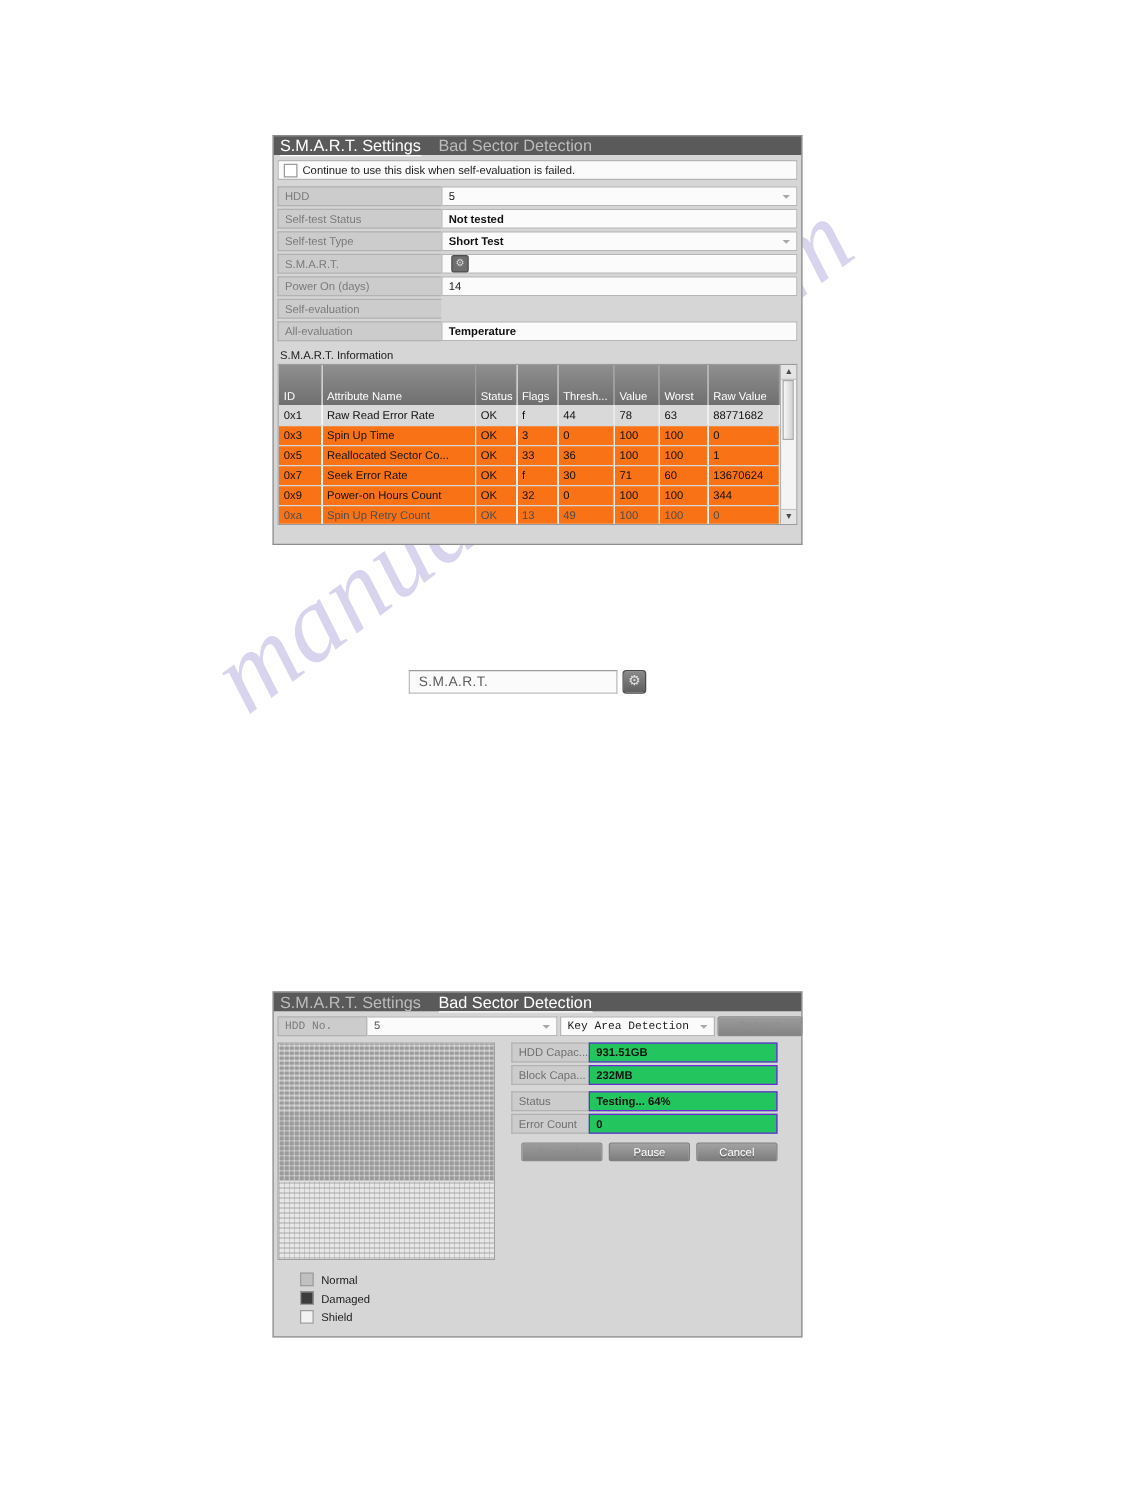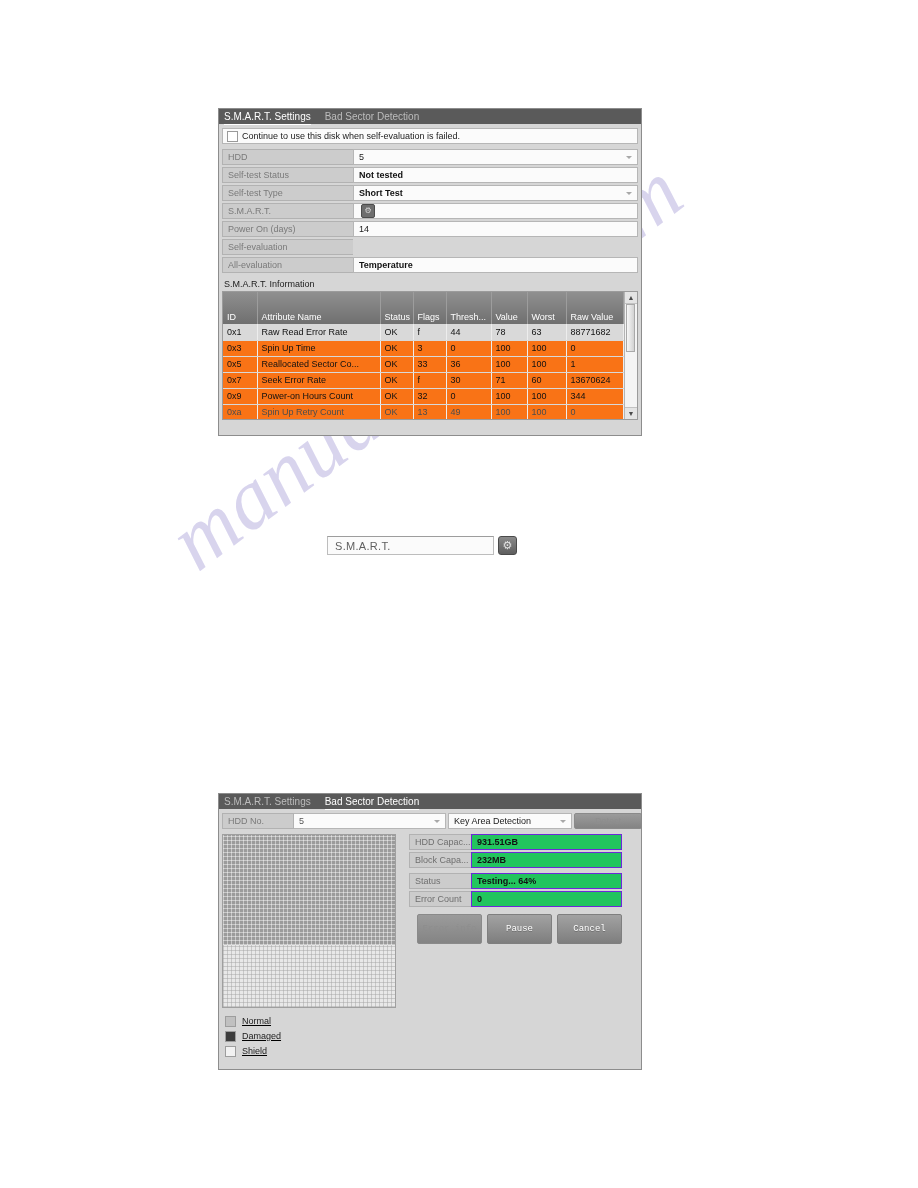--- a/index.html
+++ b/index.html
@@ -44,21 +44,21 @@
   }
   .titlebar {
     height:15px;
     background:#5a5a5a;
     display:flex;
     align-items:center;
     padding-left:5px;
     gap:14px;
   }
   .tab {
-    font-size:10px;
+    font-size:13px;
     color:#bcbcbc;
     line-height:15px;
     white-space:nowrap;
   }
   .tab.active {
     color:#ffffff;
     border-bottom:1px solid #ffffff;
   }
 
   
@@ -238,21 +238,21 @@
     border-radius:3px;
     display:flex;align-items:center;justify-content:center;
     color:#e3e3e3;
     font-size:11px;
     line-height:1;
   }
 
   
   .body2 { padding:4px 3px 5px 3px; }
 
-  .row-top { display:flex; height:16px; gap:0; }
+  .row-top { display:flex; height:16px; gap:0;font-family:Liberation Mono, monospace; }
   .hddkey {
     width:72px;
     background:#cccccc;
     border:1px solid #b2b2b2;
     font-size:9px; color:#7a7a7a;
     display:flex;align-items:center;padding-left:5px;
     box-sizing:border-box; flex:none;
   }
   .hddval {
     width:152px;
@@ -339,24 +339,24 @@
     flex:1;
     background:#22c55e;
     border:1px solid #6d28d9;
     font-size:9px;color:#111;font-weight:bold;
     display:flex;align-items:center;padding-left:5px;
     box-sizing:border-box;
   }
   .irow.spaced { margin-top:5px; }
 
   .btnrow { display:flex; gap:5px; margin-top:7px; justify-content:flex-end; }
-  .btnrow .btn { width:65px; height:30px;font-family:Liberation Mono, monospace; }
+  .btnrow .btn { width:65px; height:15px; }
 
   .legend { margin-top:8px; }
-  .legitem { display:flex; align-items:flex-start; height:15px; margin-left:3px;text-decoration:underline; }
+  .legitem { display:flex; align-items:center; height:15px; margin-left:18px; }
   .swatch { width:9px;height:9px;border:1px solid #9d9d9d;margin-right:6px;flex:none; }
   .legitem .lt { font-size:9px; color:#1b1b1b; }
 </style>
 </head>
 <body>
 
 <div class="watermark">
   <span>manualshive.com</span>
 </div>
 

